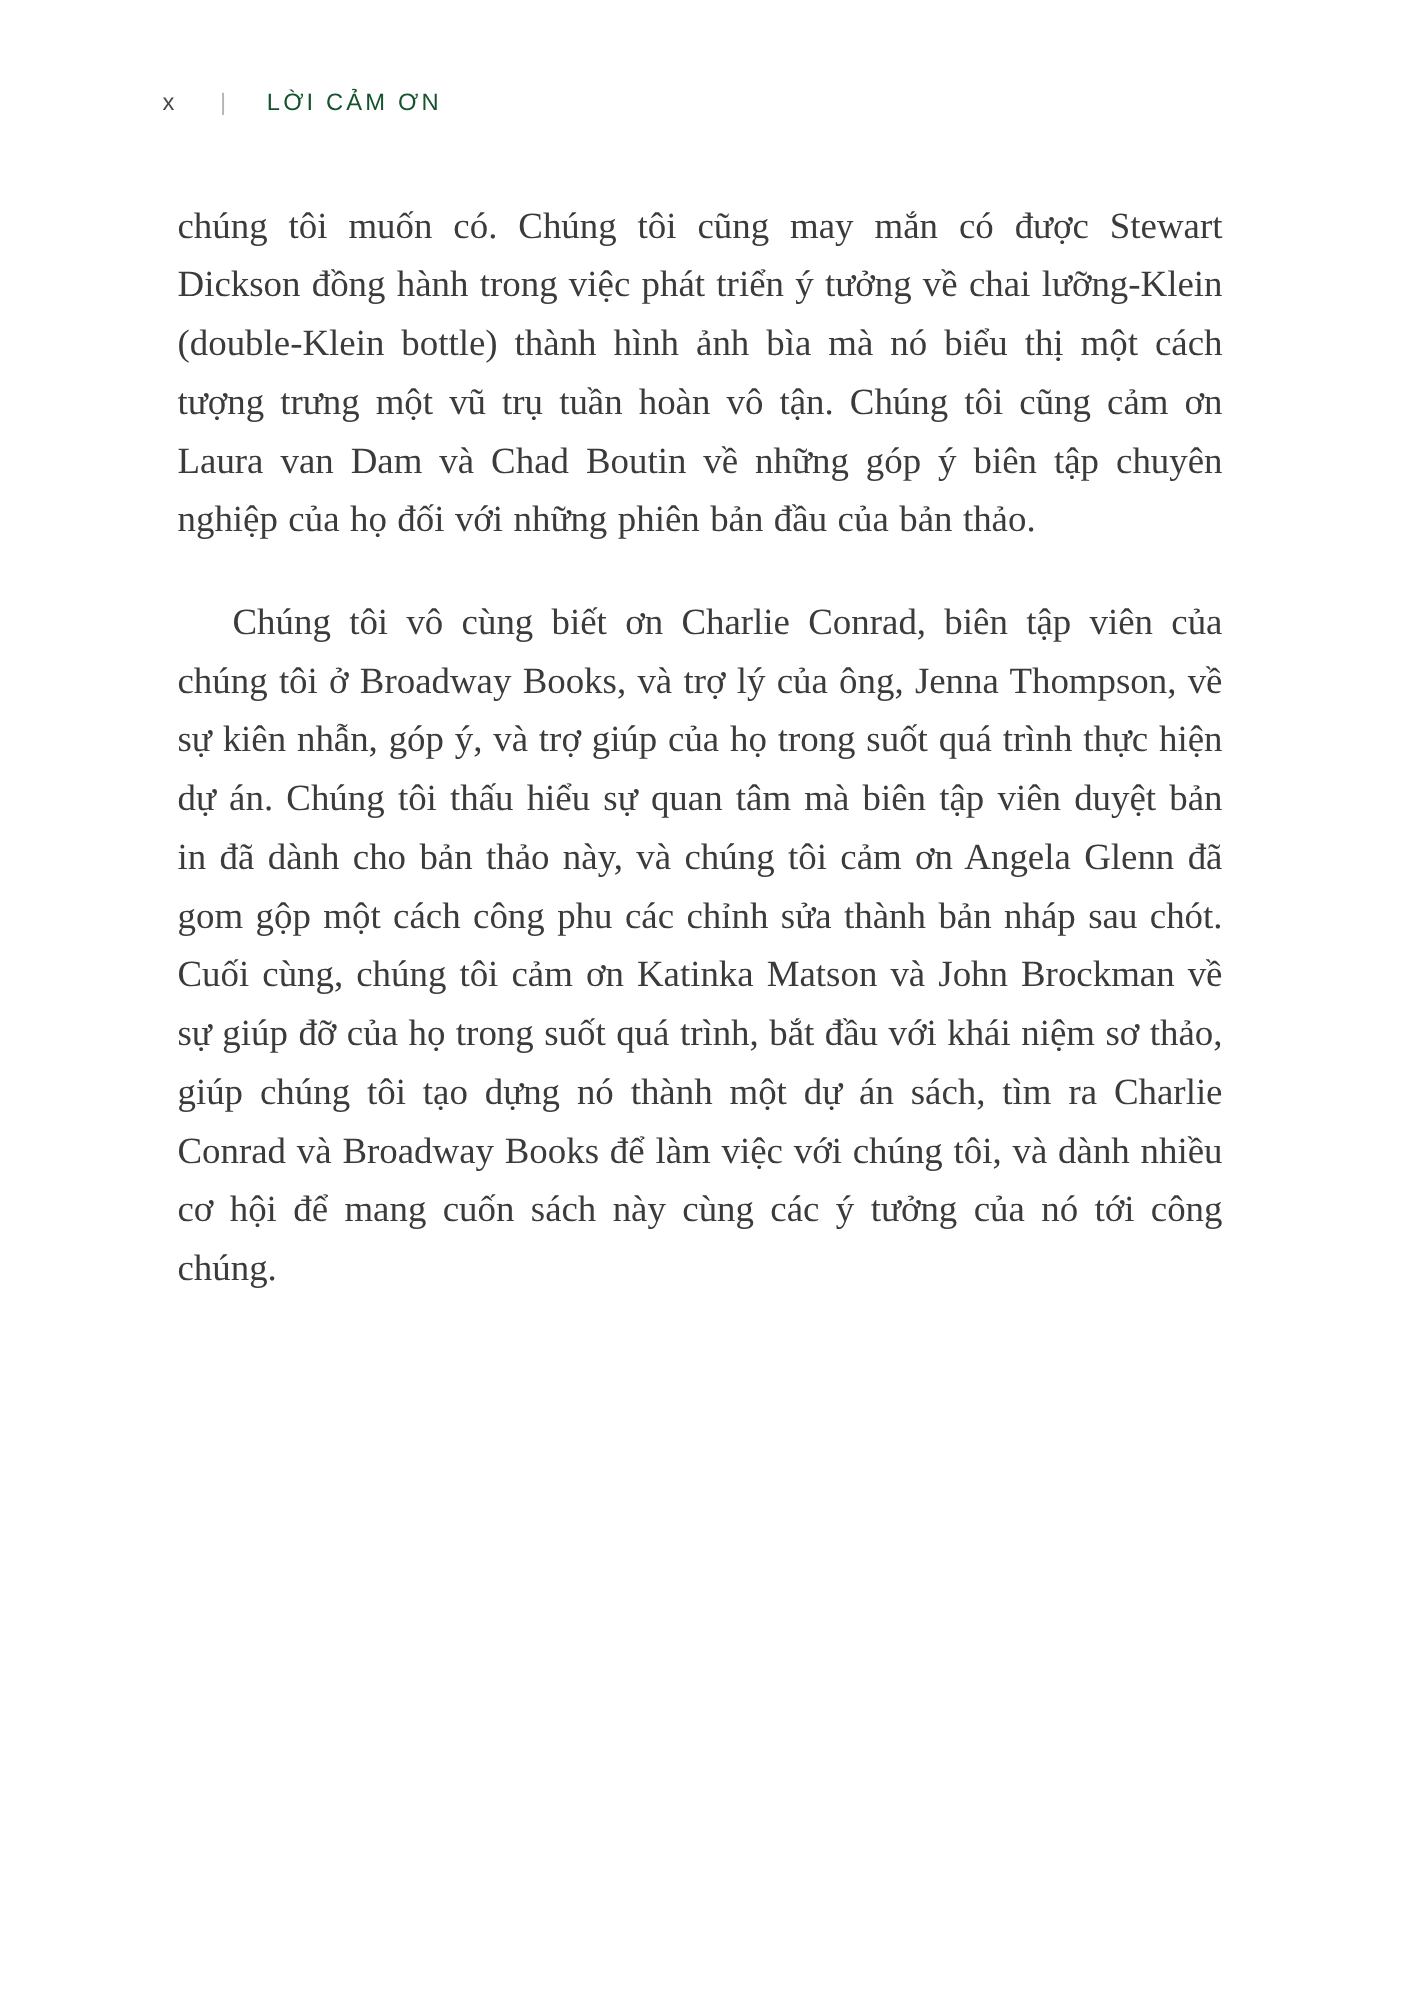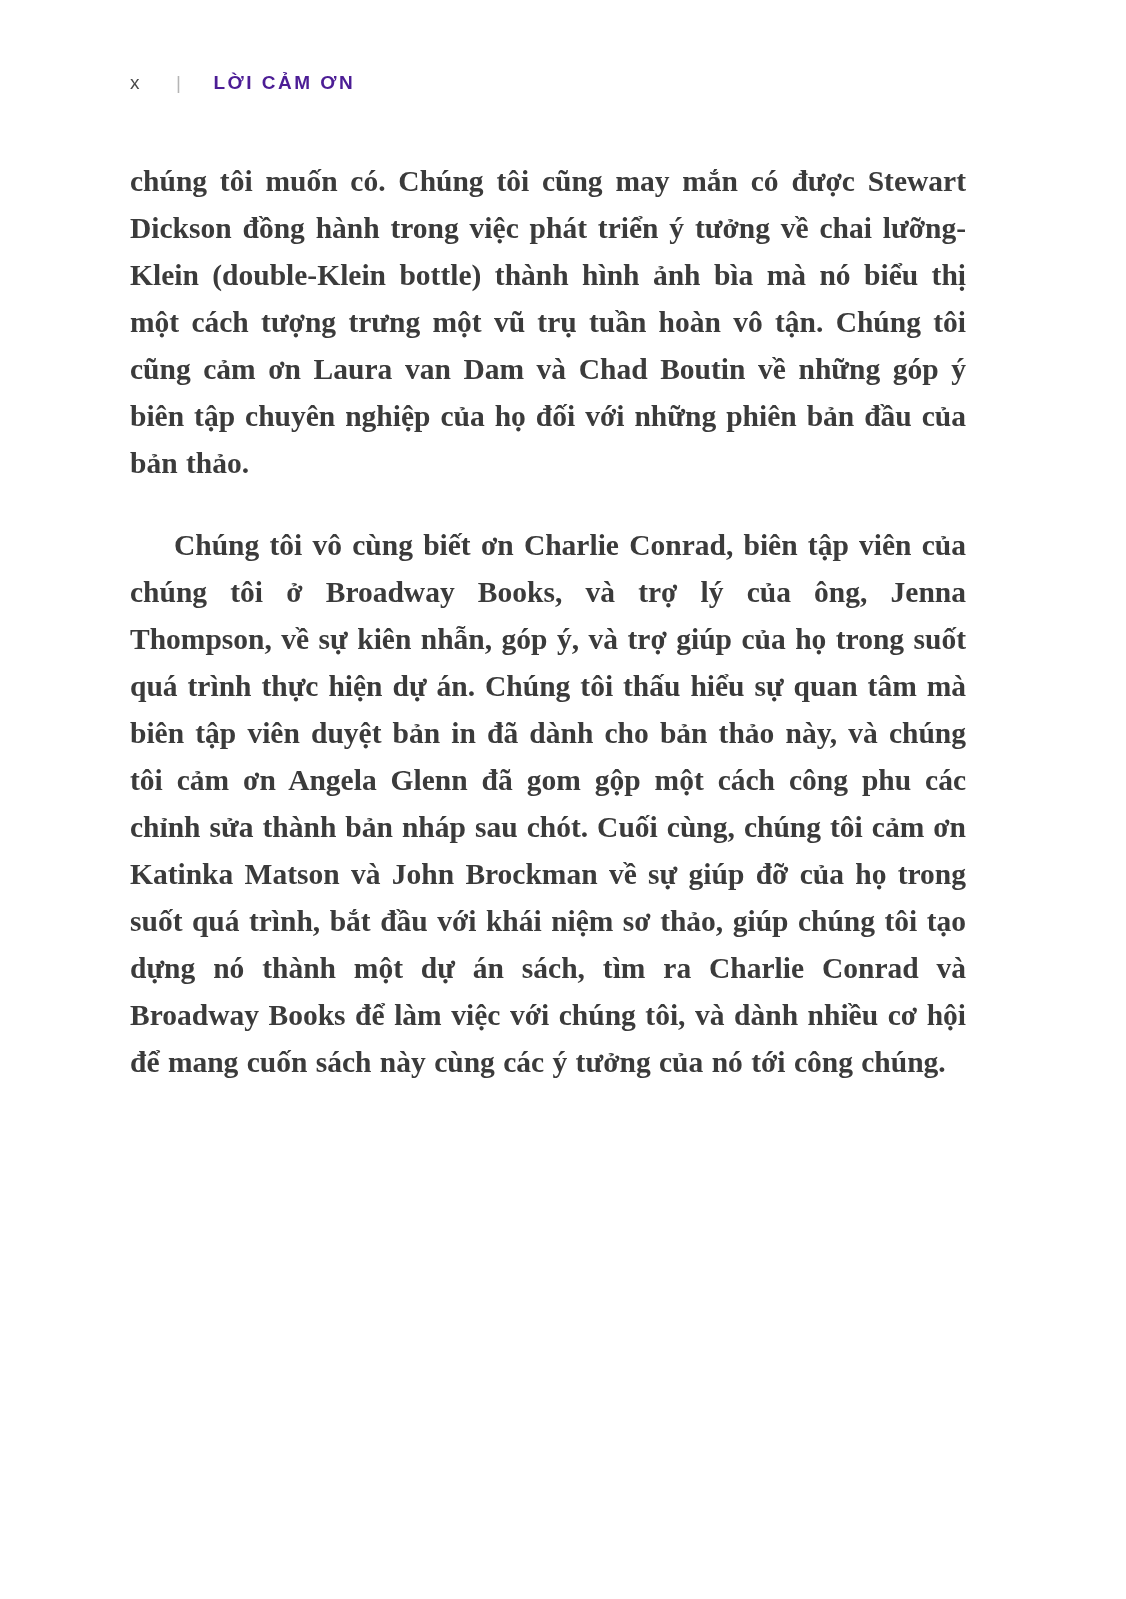--- a/index.html
+++ b/index.html
@@ -32,29 +32,27 @@
   .running-header .page-num {
     margin-right: 34px;
     color: #4a4a4a;
   }
   .running-header .sep {
     margin-right: 30px;
     color: #b5b5b5;
     font-weight: 300;
   }
   .running-header .chapter-title {
-    color: #4c1d95;
-    font-weight: bold;
+    color: #14532d;
   }
   .body-text {
     position: absolute;
     top: 158px;
-    left: 130px;
+    left: 142px;
     width: 836px;
-    font-weight: bold;
   }
   .body-text p {
     margin: 0;
     font-size: 29.5px;
     line-height: 47px;
     text-align: justify;
     color: #3b3b3b;
     word-spacing: 1px;
   }
   .body-text p.indented {

